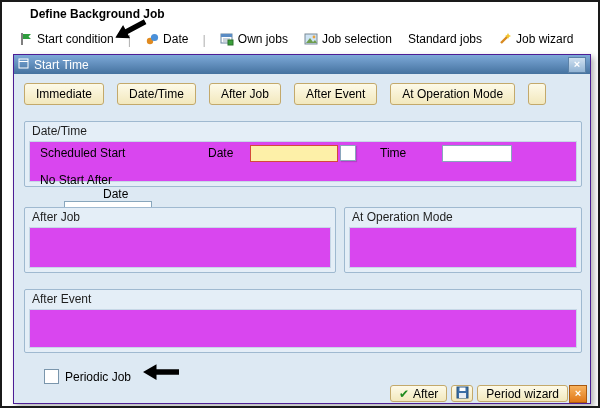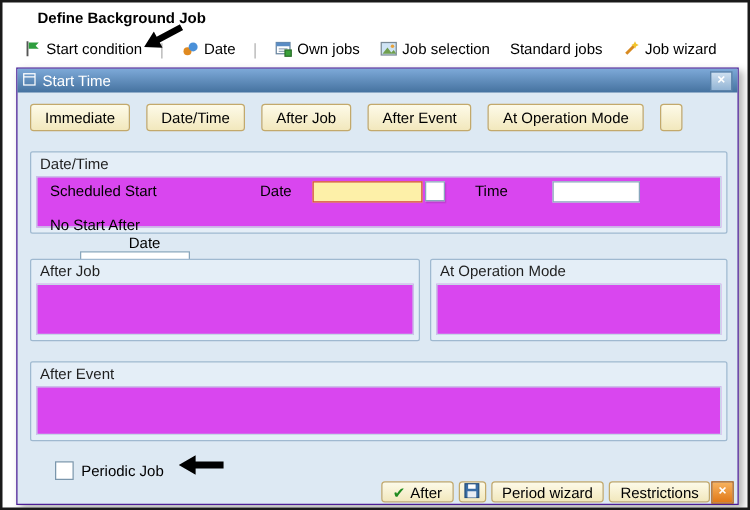--- a/index.html
+++ b/index.html
@@ -194,21 +194,20 @@
       <button class="sap-btn f-btn save-btn">
         <span>
           <svg width="13" height="13">
               <rect x="1" y="1" width="11" height="11" fill="#3a6ea5" stroke="#27507c"></rect>
               <rect x="3.5" y="1.5" width="6" height="3.5" fill="#fff"></rect>
               <rect x="3" y="7" width="7" height="5" fill="#e8edf3"></rect>
             </svg>
         </span>
       </button>
       <button class="sap-btn f-btn">Period wizard</button>
-      <button class="sap-btn f-btn">Restrictions</button>
     </div>
     <span class="corner-x">×</span>
 
   </div>
 
   <div class="arrow" style="left:141px;top:362px;">
     <svg width="36" height="16" viewBox="0 0 32 14">
         <polygon points="0,7 12,0 12,4.5 32,4.5 32,9.5 12,9.5 12,14" fill="#000"></polygon>
       </svg>
   </div>

